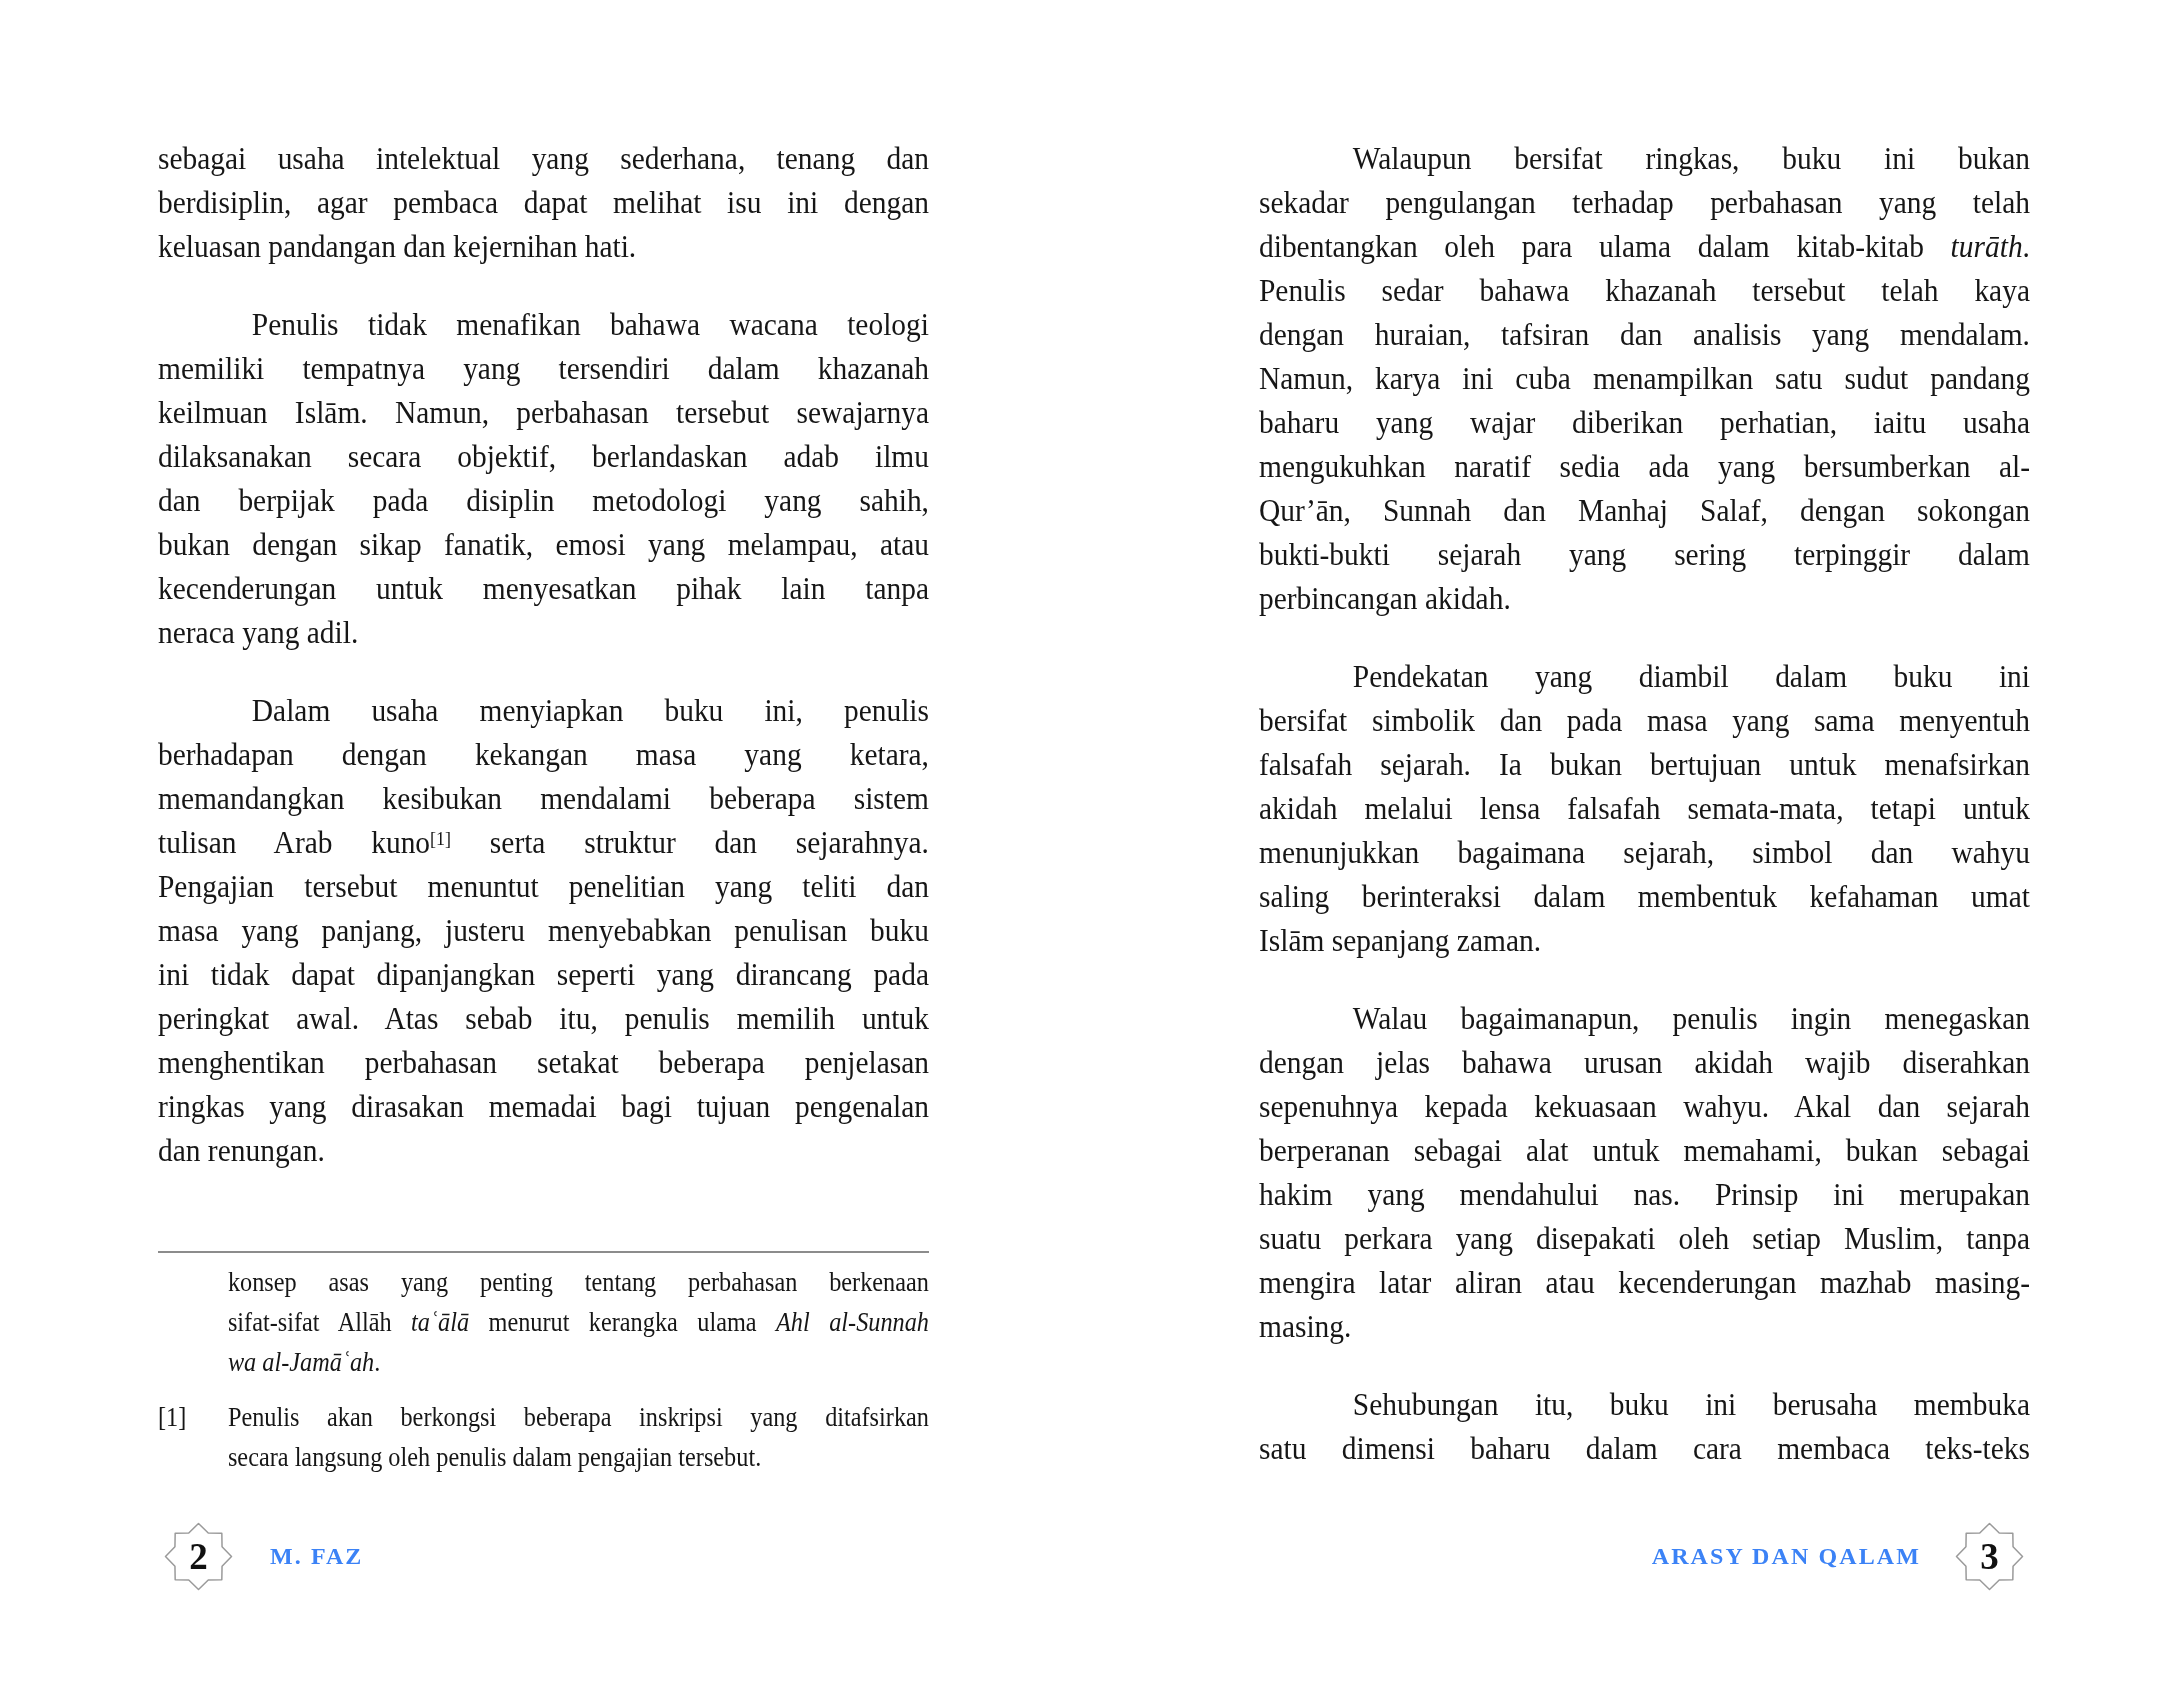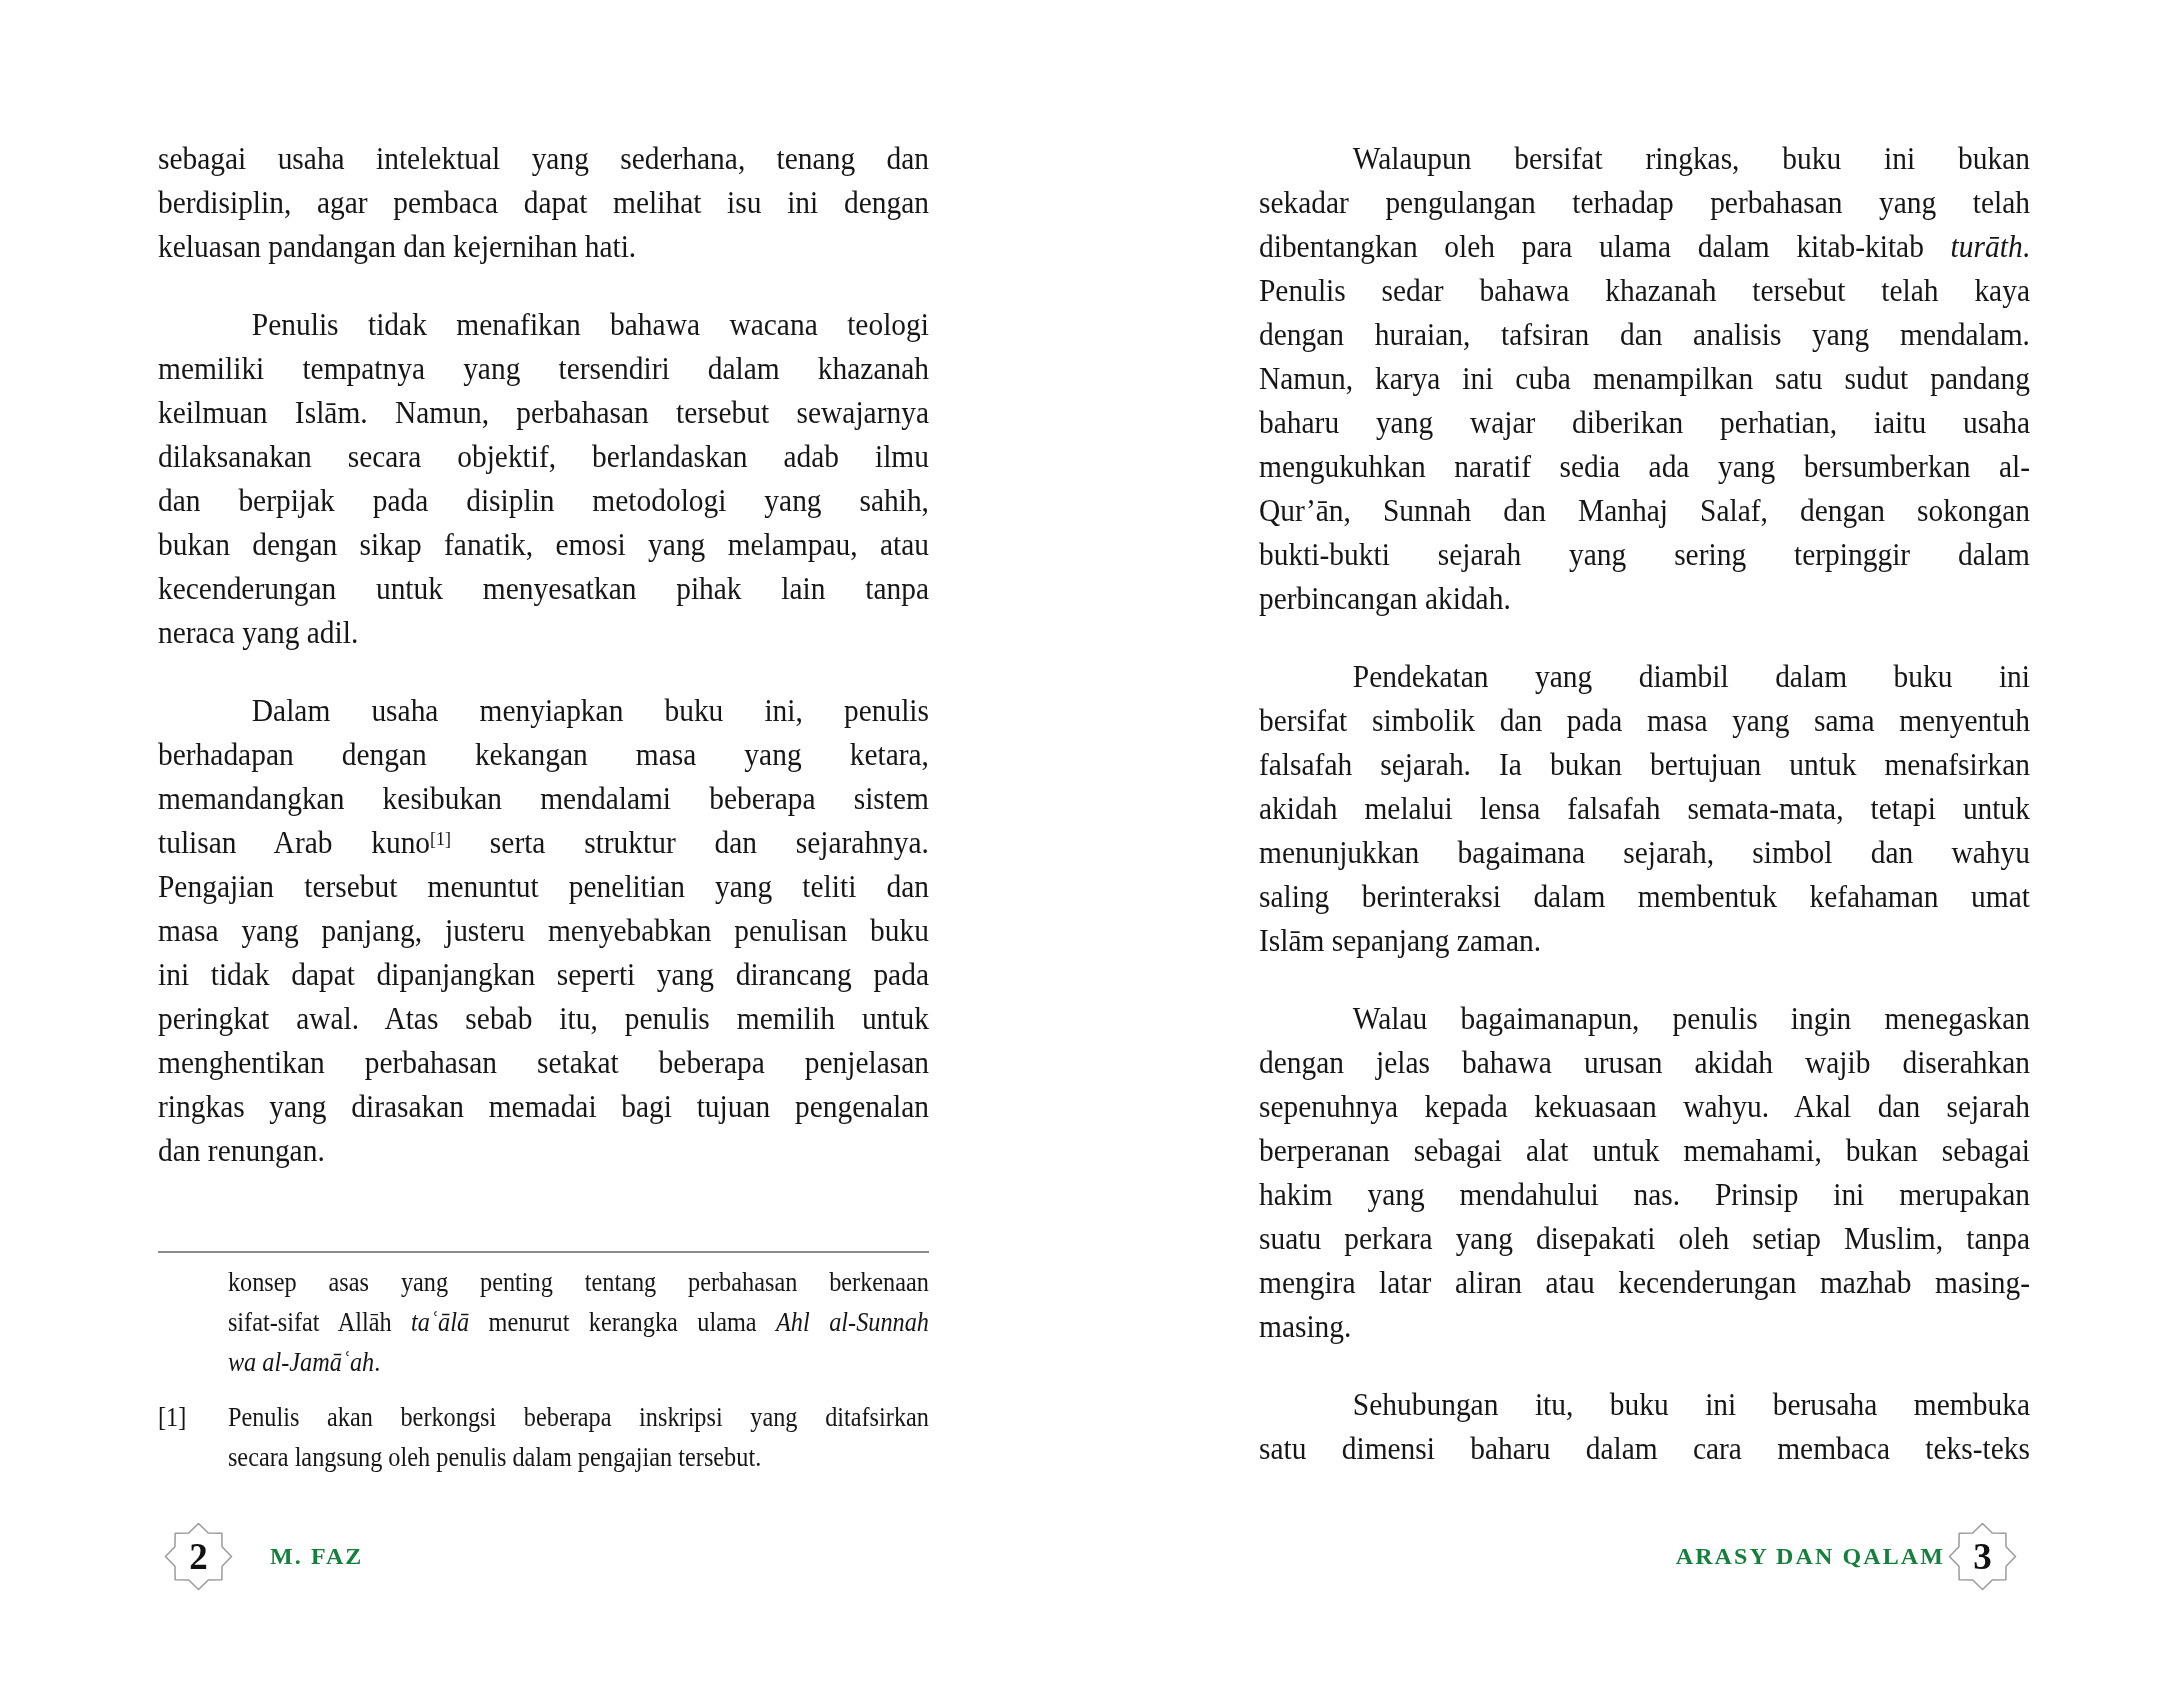--- a/index.html
+++ b/index.html
@@ -34,30 +34,30 @@
   }
   .footnote{position:relative;margin:0;}
   .footnote + .footnote{margin-top:15.3px;}
   .footnote .fn-lines{margin-left:76px;}
   .fn-marker{position:absolute;left:0;top:0;}
   .footer{
     position:absolute;top:1519px;height:75px;
     display:flex;align-items:center;
   }
   #footer-left{left:161px;gap:34px;}
-  #footer-right{right:161px;margin-left:36px;}
+  #footer-right{right:154px;gap:31px;margin-left:36px;}
   .ornament{position:relative;width:75px;height:75px;flex:0 0 auto;}
   .ornament svg{position:absolute;left:0;top:0;width:100%;height:100%;}
   .ornament .page-num{
     position:absolute;left:0;top:0;width:100%;height:100%;
     display:flex;align-items:center;justify-content:center;
     font-size:37px;font-weight:bold;color:#111;
   }
   .running-title{
-    font-size:24px;font-weight:bold;letter-spacing:2.1px;color:#15803d;
+    font-size:24px;font-weight:bold;letter-spacing:2.1px;color:#3b82f6;
     white-space:nowrap;
     text-align:center;
   }
 </style>
 </head>
 <body>
 
 <div id="left-body" class="text-block">
     <div class="para">
       <div class="line"><span>sebagai usaha intelektual yang sederhana, tenang dan</span></div>

